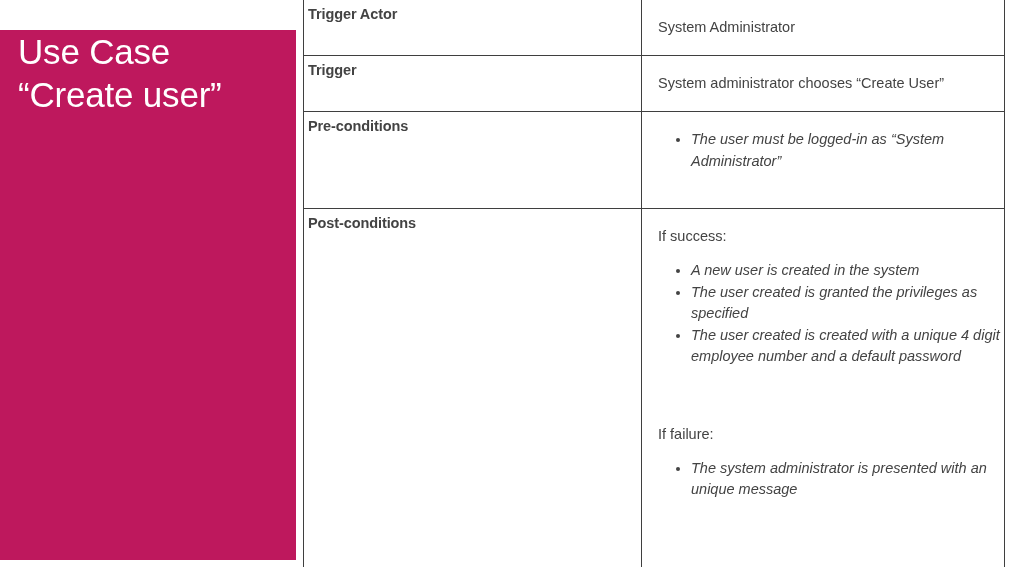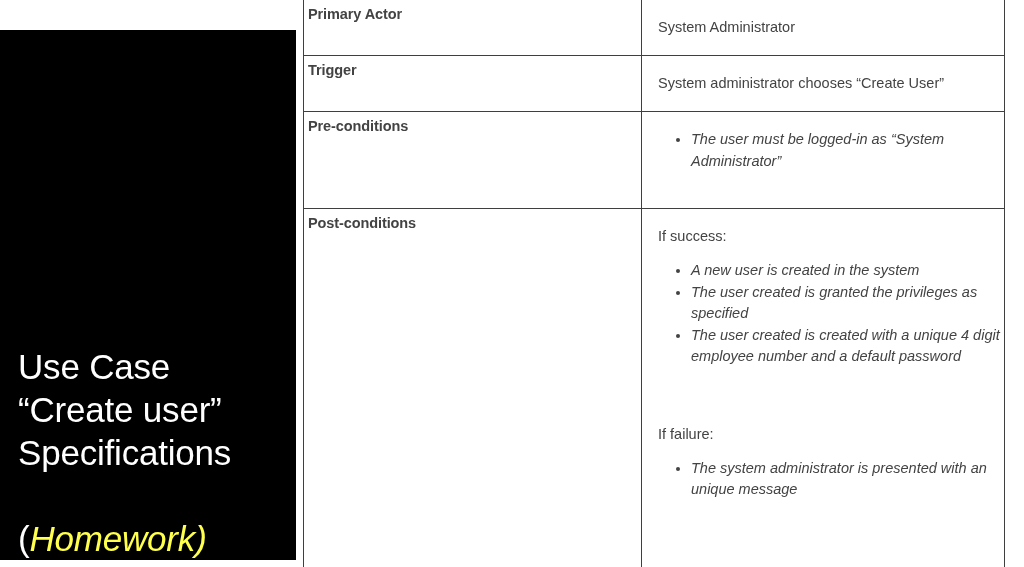--- a/index.html
+++ b/index.html
@@ -15,26 +15,26 @@
     font-family: "Liberation Sans", sans-serif;
   }
 
   
   #title-panel {
     position: absolute;
     left: 0;
     top: 30px;
     width: 296px;
     height: 530px;
-    background: #000000;
+    background: #be185d;
     box-sizing: border-box;
     padding: 0 18px;
     display: flex;
     flex-direction: column;
-    justify-content: flex-end;
+    justify-content: flex-start;
   }
   #title-block {
     color: #ffffff;
     font-size: 35px;
     line-height: 43px;
     font-weight: 400;
     letter-spacing: -0.2px;
   }
   #title-block .tline {
     display: block;
@@ -108,30 +108,28 @@
   }
   .nowrap { white-space: nowrap; }
 </style>
 </head>
 <body>
 
 <div id="title-panel">
   <div id="title-block">
     <span class="tline">Use Case</span>
     <span class="tline">“Create user”</span>
-    <span class="tline">Specifications</span>
     <span class="spacer"></span>
-    <span class="tline"><span class="hw-paren">(</span><span class="hw-word">Homework)</span></span>
   </div>
 </div>
 
 <table id="spec-table">
   <tbody>
     <tr class="r-actor">
-      <td class="label-cell">Primary Actor</td>
+      <td class="label-cell">Trigger Actor</td>
       <td class="value-cell">
         <p class="cell-head">System Administrator</p>
       </td>
     </tr>
 
     <tr class="r-trigger">
       <td class="label-cell">Trigger</td>
       <td class="value-cell">
         <p class="cell-head nowrap">System administrator chooses “Create User”</p>
       </td>

